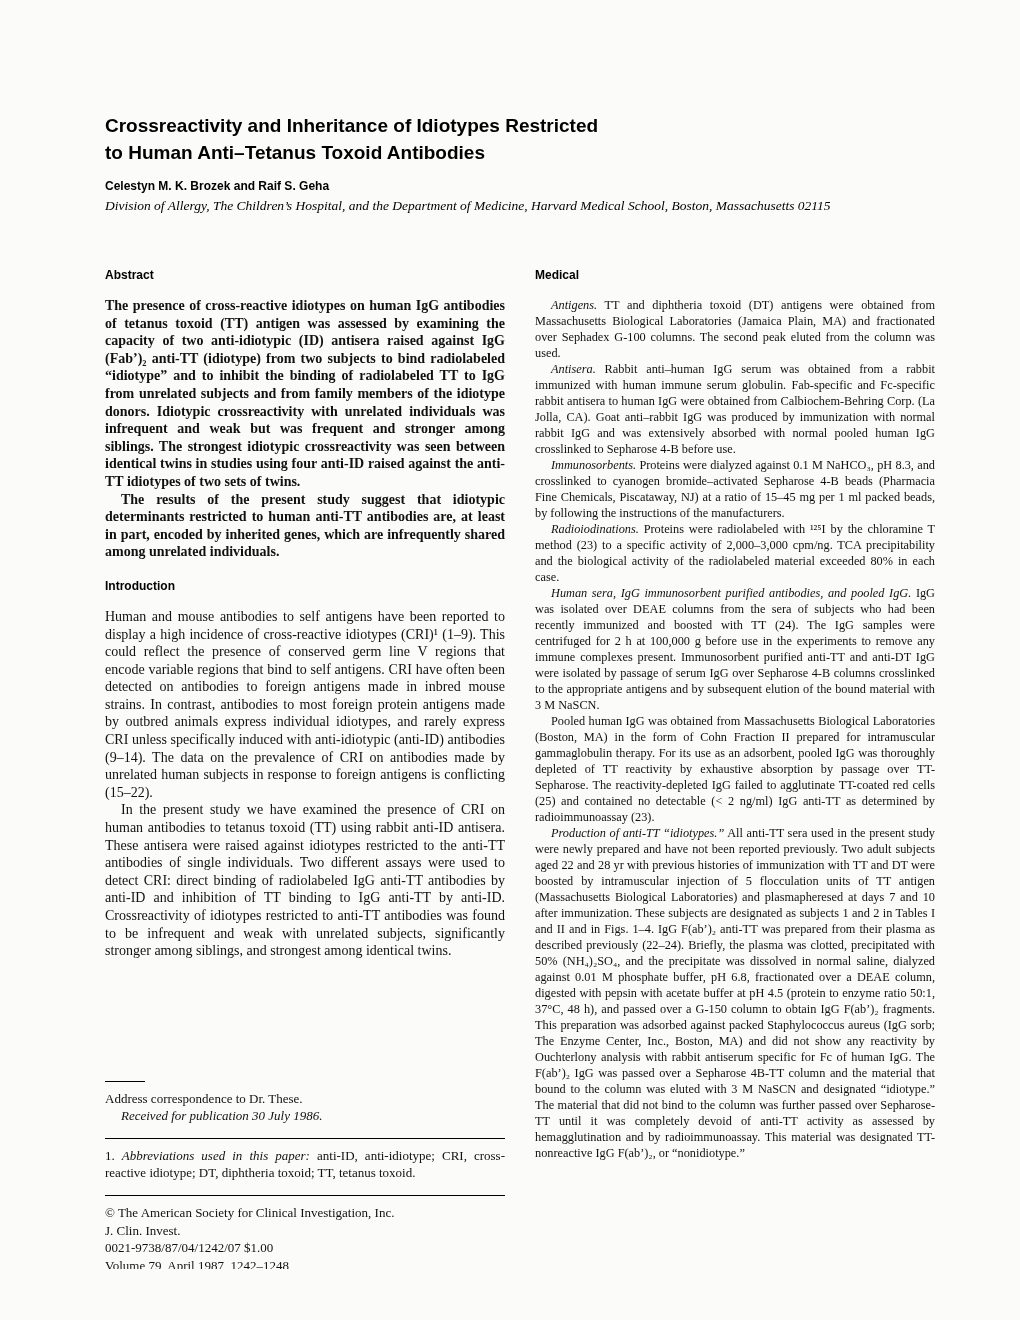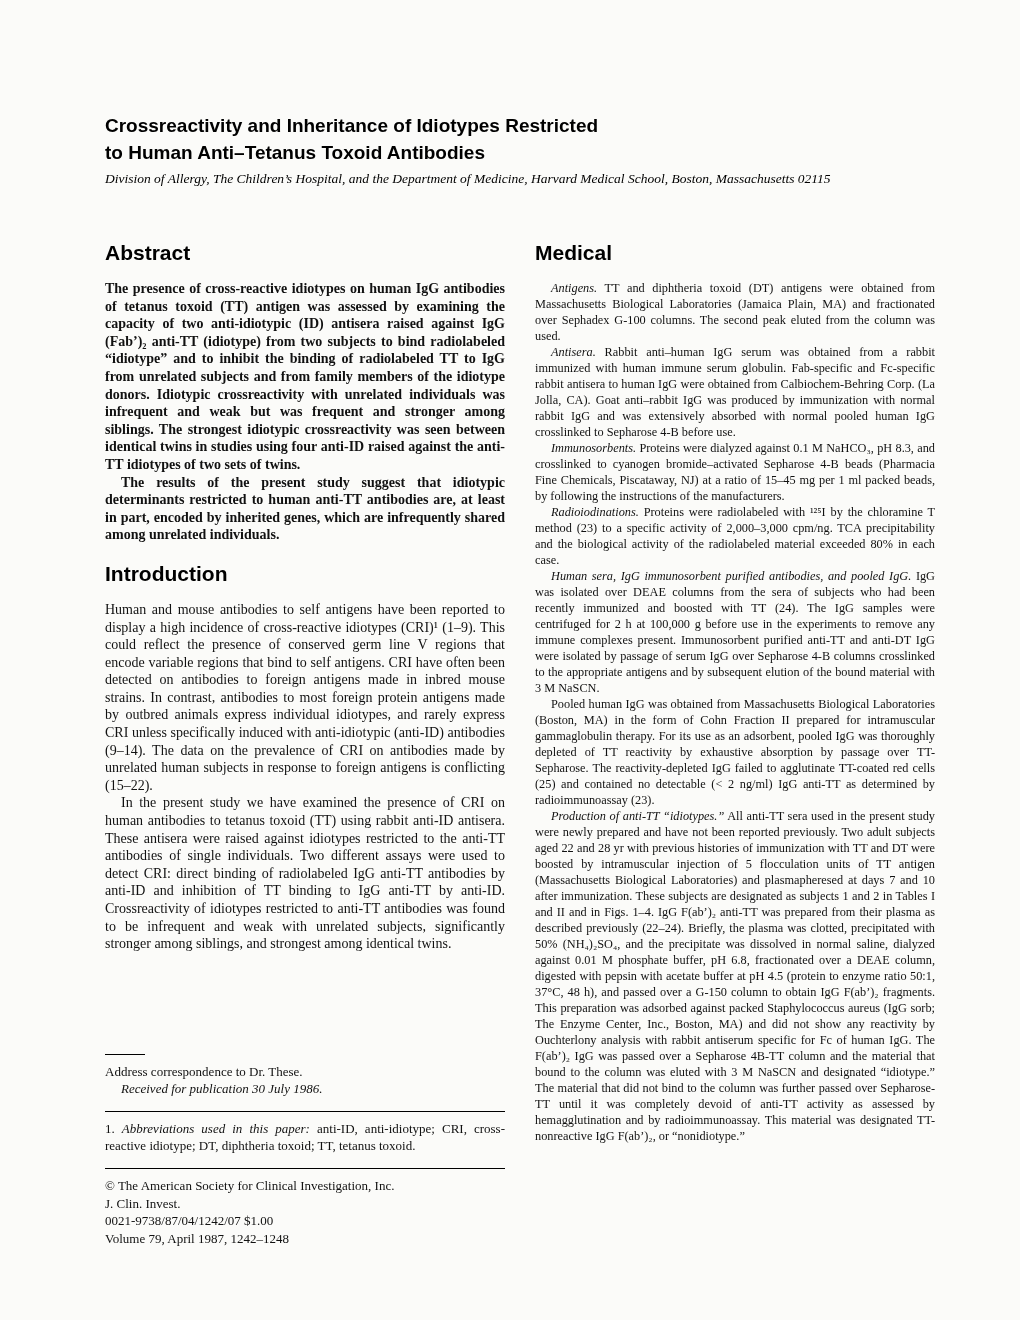--- a/index.html
+++ b/index.html
@@ -42,21 +42,21 @@
   .columns {
     display: flex;
     gap: 30px;
     margin-top: 54px;
     height: 1010px;
   }
   .col { width: 400px; box-sizing: border-box; overflow: hidden; }
   .col-left { display: flex; flex-direction: column; }
   h2.section {
     font-family: "Liberation Sans", sans-serif;
-    font-size: 21px;
+    font-size: 12px;
     font-weight: bold;
     margin: 0 0 15px 0;
     color: #000;
   }
   .body-l { font-size: 14px; line-height: 17.6px; text-align: justify; margin: 0; }
   .body-r { font-size: 12.3px; line-height: 16px; text-align: justify; margin: 0; }
   .bold-para { font-weight: bold; }
   .indent { text-indent: 16px; }
   .intro-heading { margin-top: 18px !important; }
   .lead-italic { font-style: italic; }
@@ -86,20 +86,21 @@
 </head>
 <body>
 
 <div class="page">
 
   <header>
     <h1 class="title">
       <span>Crossreactivity and Inheritance of Idiotypes Restricted</span><br>
       <span>to Human Anti–Tetanus Toxoid Antibodies</span>
     </h1>
+    <div class="authors">Celestyn M. K. Brozek and Raif S. Geha</div>
     <div class="affiliation">Division of Allergy, The Children’s Hospital, and the Department of Medicine, Harvard Medical School, Boston, Massachusetts 02115</div>
   </header>
 
   <div class="columns">
 
     <div class="col col-left">
       <h2 class="section">Abstract</h2>
       <p class="body-l bold-para">The presence of cross-reactive idiotypes on human IgG antibodies of tetanus toxoid (TT) antigen was assessed by examining the capacity of two anti-idiotypic (ID) antisera raised against IgG (Fab’)₂ anti-TT (idiotype) from two subjects to bind radiolabeled “idiotype” and to inhibit the binding of radiolabeled TT to IgG from unrelated subjects and from family members of the idiotype donors. Idiotypic crossreactivity with unrelated individuals was infrequent and weak but was frequent and stronger among siblings. The strongest idiotypic crossreactivity was seen between identical twins in studies using four anti-ID raised against the anti-TT idiotypes of two sets of twins.</p>
       <p class="body-l bold-para indent">The results of the present study suggest that idiotypic determinants restricted to human anti-TT antibodies are, at least in part, encoded by inherited genes, which are infrequently shared among unrelated individuals.</p>
 

